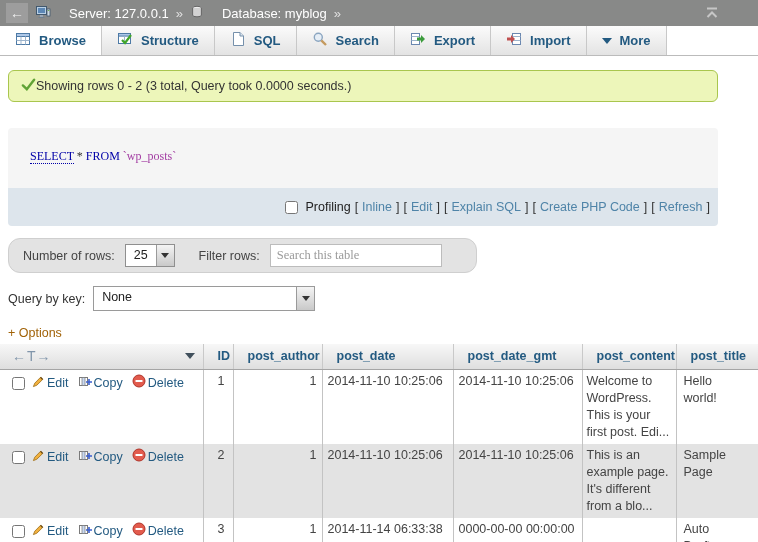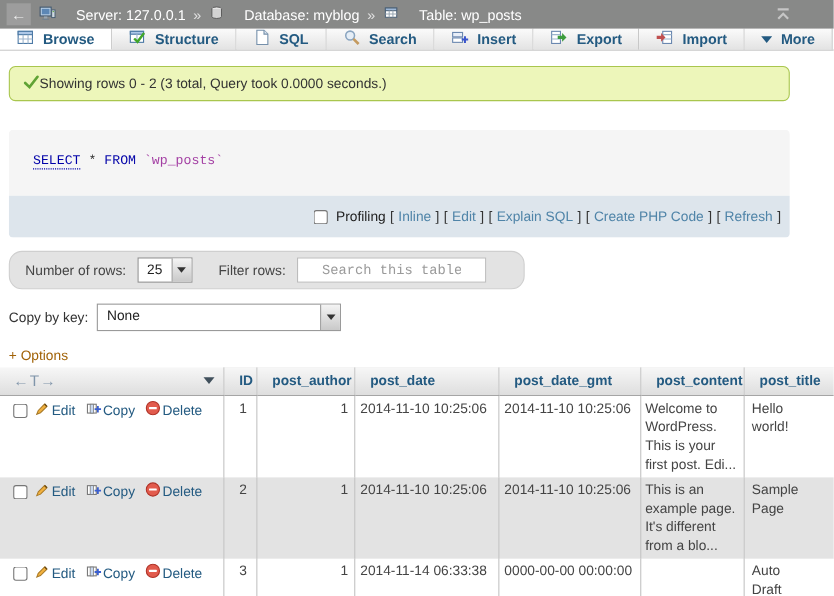--- a/index.html
+++ b/index.html
@@ -10,60 +10,60 @@
   
   .topbar { height:26px; background:#888988; display:flex; align-items:center; gap:7px;
     padding:0 6px; color:#fff; font-size:13px; position:relative; }
   .backbtn { width:22px; height:20px; background:#9d9d9d; border:none; color:#f0f0f0;
     font-size:14px; line-height:18px; text-align:center; cursor:pointer; }
   .crumb { color:#fff; text-decoration:none; display:flex; align-items:center; gap:18px; }
   .sep { color:#e0e0e0; font-size:13px; }
   .collapse { position:absolute; right:38px; top:5px; width:16px; height:16px; cursor:pointer; }
 
   
-  .tabbar { display:flex; height:20px; border-bottom:1px solid #bbb; background:#fff; }
+  .tabbar { display:flex; height:30px; border-bottom:1px solid #bbb; background:#fff; }
   .tab { display:flex; align-items:center; gap:8px; padding:0 15px; cursor:pointer;
     background:linear-gradient(#fbfbfb,#e3e3e3); border-right:1px solid #c8c8c8;
     color:#235a81; font-weight:bold; font-size:13px; }
   .tab.active { background:#fff; border-right:1px solid #c8c8c8; }
   .tab svg { flex:0 0 auto; }
   .more-caret { width:0; height:0; border-left:5px solid transparent; border-right:5px solid transparent;
     border-top:6px solid #235a81; display:inline-block; }
 
   
   .success { margin:14px 0 26px 8px; width:710px; height:32px; background:#edf6ba;
     border:1px solid #a9c64e; border-radius:6px; display:flex; align-items:center;
     gap:0; padding:0 12px; color:#333; }
 
   
   .querybox { margin-left:8px; width:710px; border-radius:4px; overflow:hidden; }
   .sql { background:#f5f5f5; height:60px; padding:21px 0 0 22px;
-    font-family:Liberation Mono, monospace; font-size:12px; }
+    font-family:Liberation Serif, serif; font-size:12px; }
   .kw { color:#0000a8; }
   .kw.u { border-bottom:1px dotted #0000a8; }
   .tbl-name { color:#a33ea3; }
   .tools { background:#dde5ec; height:38px; display:flex; align-items:center;
     justify-content:flex-end; gap:4px; padding-right:8px; font-size:12.5px; color:#222; }
   .tools input[type=checkbox] { width:13px; height:13px; margin-right:3px; }
   .tools a { color:#4f84a8; text-decoration:none; }
   .bk { color:#333; }
 
   
   .rowbar { margin:12px 0 13px 8px; width:469px; height:35px; background:#e3e3e3;
     border:1px solid #cfcfcf; border-radius:12px; display:flex; align-items:center;
     gap:10px; padding:0 14px; color:#444; }
   .cselect { display:inline-flex; height:23px; border:1px solid #8f8f8f; background:#fff;
     align-items:stretch; cursor:pointer; }
   .cselect .val { padding:3px 8px 0 8px; color:#222; }
   .cselect .btn { width:18px; background:linear-gradient(#f4f4f4,#c9c9c9);
     border-left:1px solid #9a9a9a; display:flex; align-items:center; justify-content:center; }
   .caret { width:0; height:0; border-left:4px solid transparent; border-right:4px solid transparent;
     border-top:5px solid #333; }
-  .filter-input { width:172px; height:23px; border:1px solid #bcbcbc; padding:0 22px;
-    font-family:Liberation Mono, monospace; font-size:12.5px; color:#333; }
+  .filter-input { width:172px; height:23px; border:1px solid #bcbcbc; padding:0 6px;
+    font-family:Liberation Serif, serif; font-size:12.5px; color:#333; }
   .filter-input::placeholder { color:#9a9a9a; }
 
   
   .sortrow { margin:0 0 15px 8px; display:flex; align-items:center; gap:8px; }
   .sortrow .cselect { width:222px; height:25px; border:1px solid #9a9a9a; }
   .sortrow .val { flex:1; }
   .options-link { display:inline-block; margin:0 0 4px 8px; color:#a16207;
     text-decoration:none; font-size:12.5px;text-align:right; }
 
   
@@ -117,32 +117,20 @@
     <a class="crumb">
       <span>
         <svg width="14" height="14" viewBox="0 0 16 16">
             <ellipse cx="8" cy="3.5" rx="5" ry="2" fill="#ececec" stroke="#5a5a5a"></ellipse>
             <path d="M3 3.5 v8 a5 2 0 0 0 10 0 v-8" fill="#d2d2d2" stroke="#5a5a5a"></path>
           </svg>
       </span>
       <span>Database: myblog</span>
     </a>
     <span class="sep">»</span>
-    <a class="crumb">
-      <span>
-        <svg width="15" height="15" viewBox="0 0 16 16">
-            <rect x="2.5" y="3.5" width="11" height="9" fill="#fff" stroke="#4e6378"></rect>
-            <rect x="2.5" y="3.5" width="11" height="2.6" fill="#9db8d8" stroke="#4e6378"></rect>
-            <line x1="6.2" y1="6" x2="6.2" y2="12.5" stroke="#9aa7b3"></line>
-            <line x1="9.8" y1="6" x2="9.8" y2="12.5" stroke="#9aa7b3"></line>
-            <line x1="2.5" y1="9.4" x2="13.5" y2="9.4" stroke="#9aa7b3"></line>
-          </svg>
-      </span>
-      <span>Table: wp_posts</span>
-    </a>
     <span class="collapse">
       <svg width="16" height="16" viewBox="0 0 16 16">
           <path d="M3 3.5 H13" stroke="#c6c6c6" stroke-width="2" fill="none"></path>
           <path d="M3.5 12 L8 7.5 L12.5 12" stroke="#c6c6c6" stroke-width="2" fill="none"></path>
         </svg>
     </span>
   </div>
 
   
   <div class="tabbar">
@@ -171,28 +159,20 @@
             <path d="M10 1.5 v3.5 h3.5" fill="#dce6f0" stroke="#7590ab"></path>
           </svg></span>
       <span>SQL</span>
     </div>
     <div class="tab">
       <span><svg width="16" height="16" viewBox="0 0 16 16">
             <circle cx="6.3" cy="6.3" r="4" fill="#e6eef6" stroke="#8aa5c0" stroke-width="1.4"></circle>
             <line x1="9.3" y1="9.3" x2="14" y2="14" stroke="#c49a5f" stroke-width="2.4"></line>
           </svg></span>
       <span>Search</span>
-    </div>
-    <div class="tab">
-      <span><svg width="16" height="16" viewBox="0 0 16 16">
-            <rect x="1.5" y="3.5" width="9" height="4" fill="#e8eef8" stroke="#6b88b0"></rect>
-            <rect x="1.5" y="8.5" width="9" height="4" fill="#fff" stroke="#6b88b0"></rect>
-            <path d="M12.7 7 V13 M9.7 10 H15.7" stroke="#3a55cc" stroke-width="1.8"></path>
-          </svg></span>
-      <span>Insert</span>
     </div>
     <div class="tab">
       <span><svg width="16" height="16" viewBox="0 0 16 16">
             <rect x="1.5" y="2.5" width="8" height="11" fill="#fff" stroke="#6b88b0"></rect>
             <line x1="1.5" y1="5.5" x2="9.5" y2="5.5" stroke="#9db4cc"></line>
             <line x1="1.5" y1="9.5" x2="9.5" y2="9.5" stroke="#9db4cc"></line>
             <path d="M7 8 h4 v-2.6 l4 4 -4 4 v-2.6 h-4 z" fill="#3c9c3c" transform="translate(0,-1.4)"></path>
           </svg></span>
       <span>Export</span>
     </div>
@@ -258,21 +238,21 @@
       <span class="btn">
           <span class="caret"></span>
         </span>
     </div>
     <span style="margin-left:14px">Filter rows:</span>
     <input class="filter-input" type="text" placeholder="Search this table" style="">
   </div>
 
   
   <div class="sortrow">
-    <span>Copy by key:</span>
+    <span>Query by key:</span>
     <div class="cselect">
       <span class="val">None</span>
       <span class="btn">
           <span class="caret"></span>
         </span>
     </div>
   </div>
 
   <a class="options-link">+ Options</a>
 

